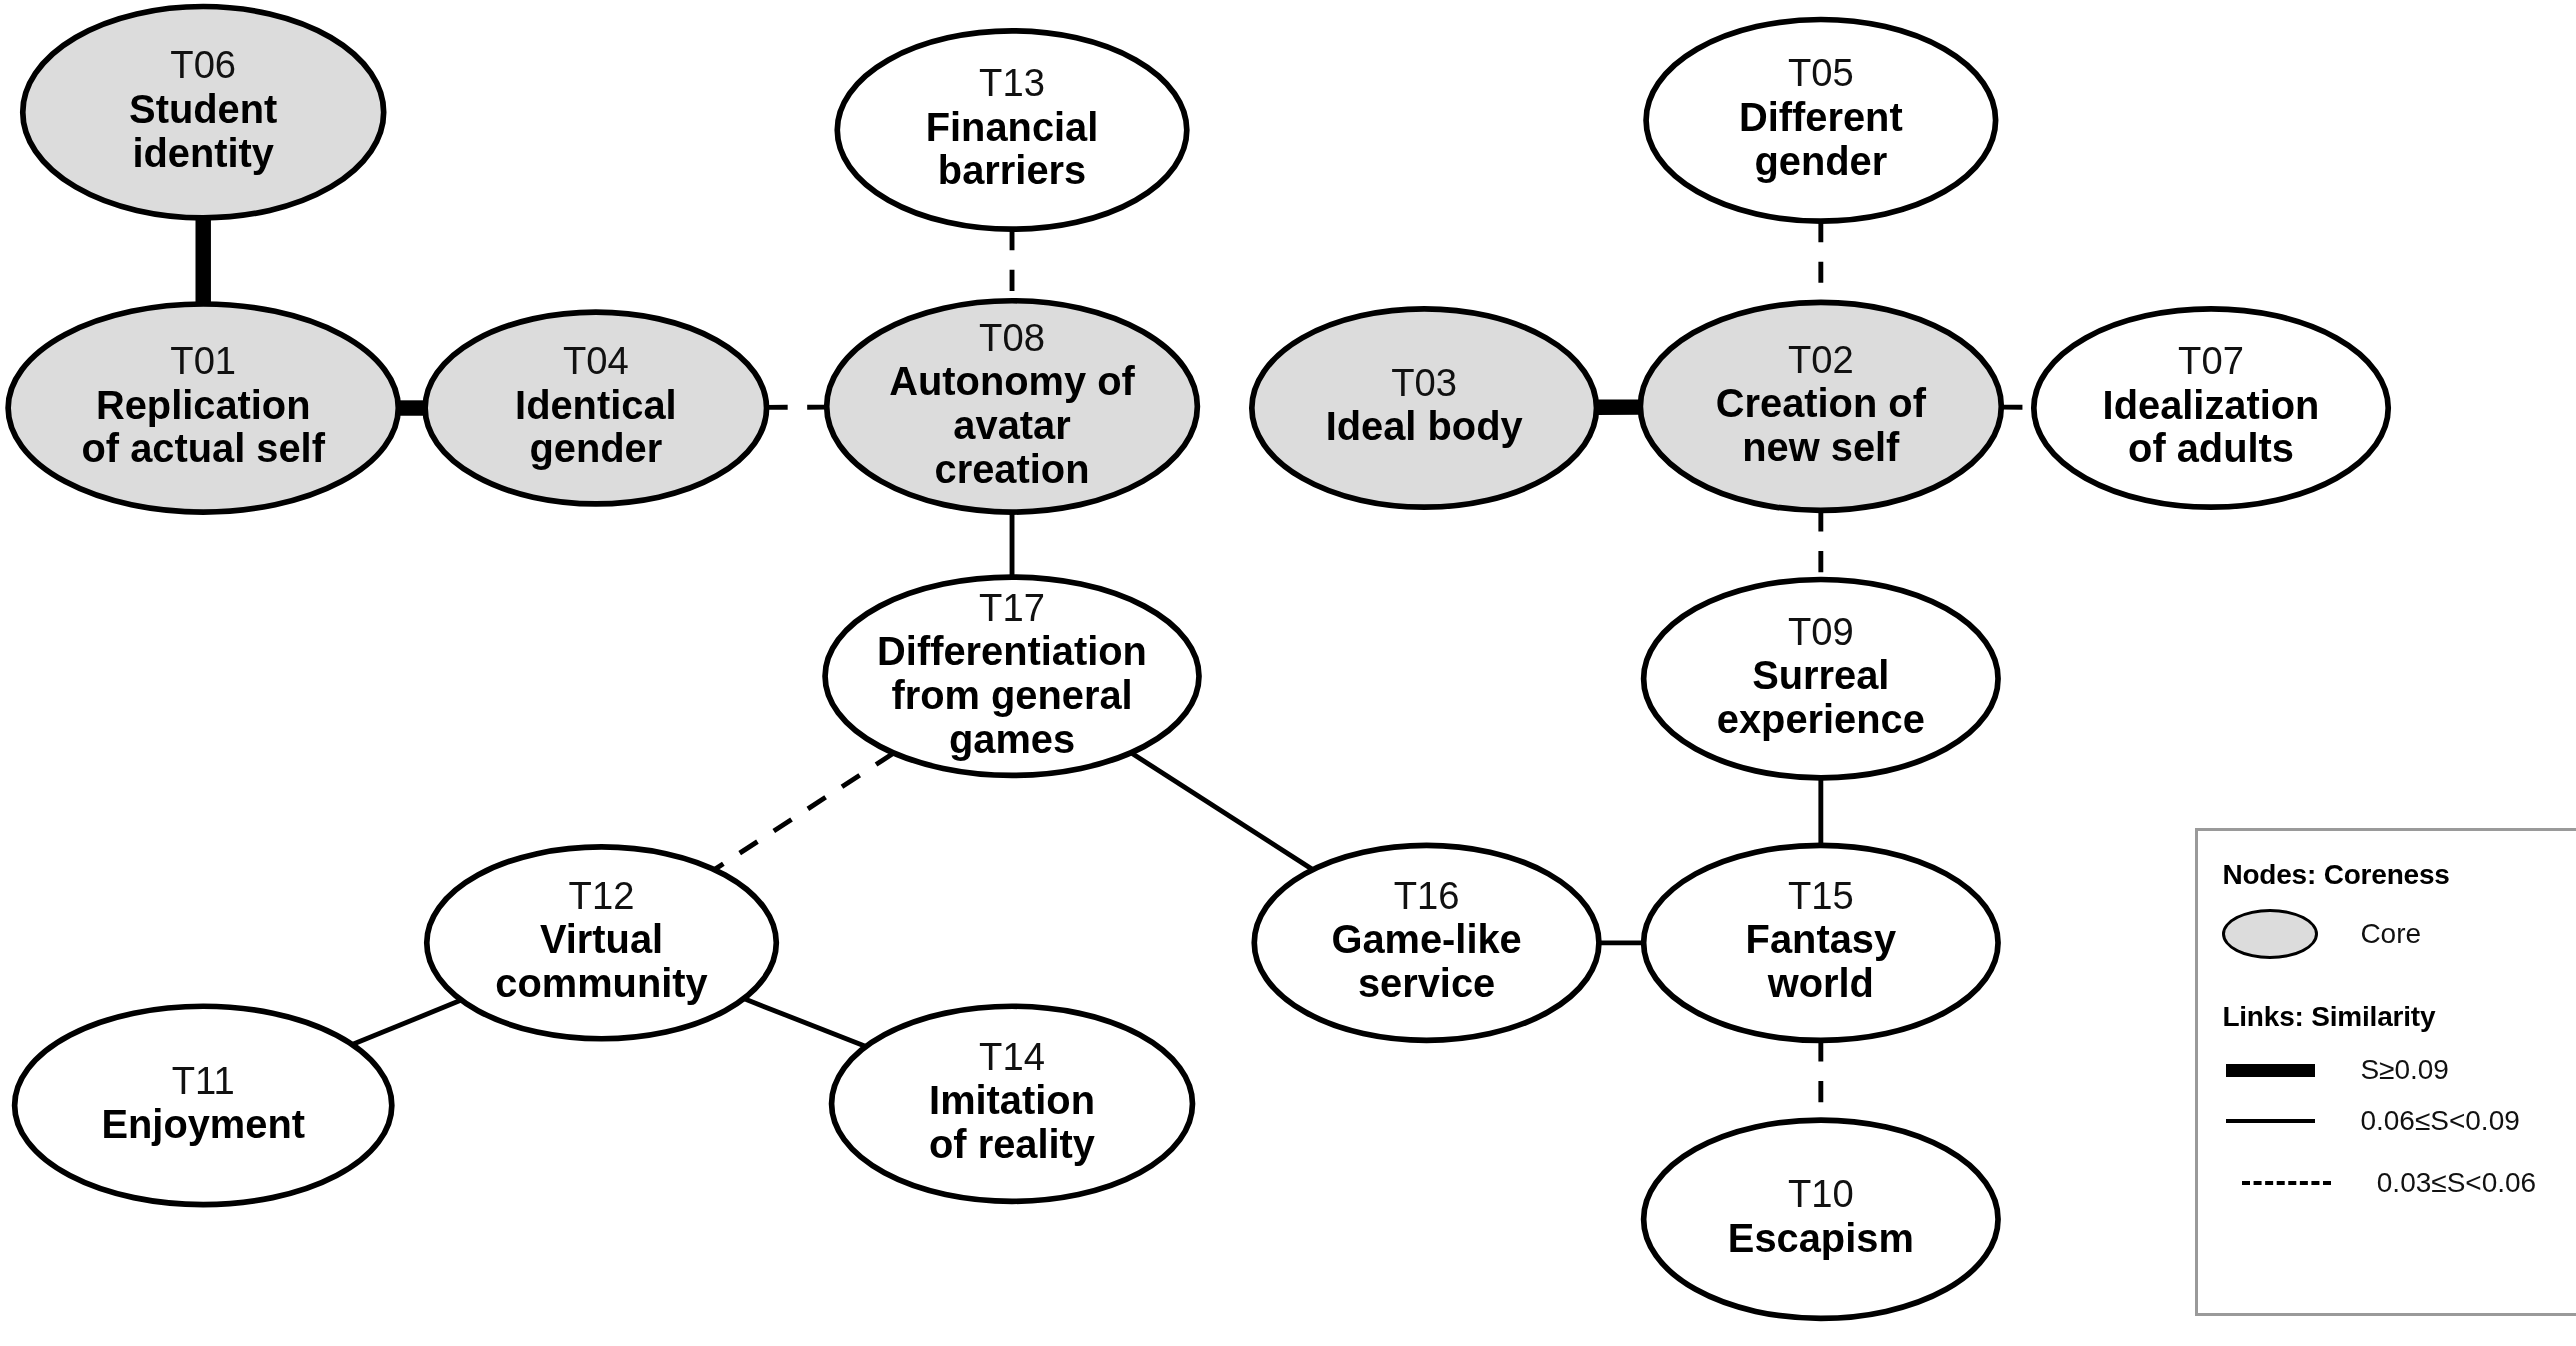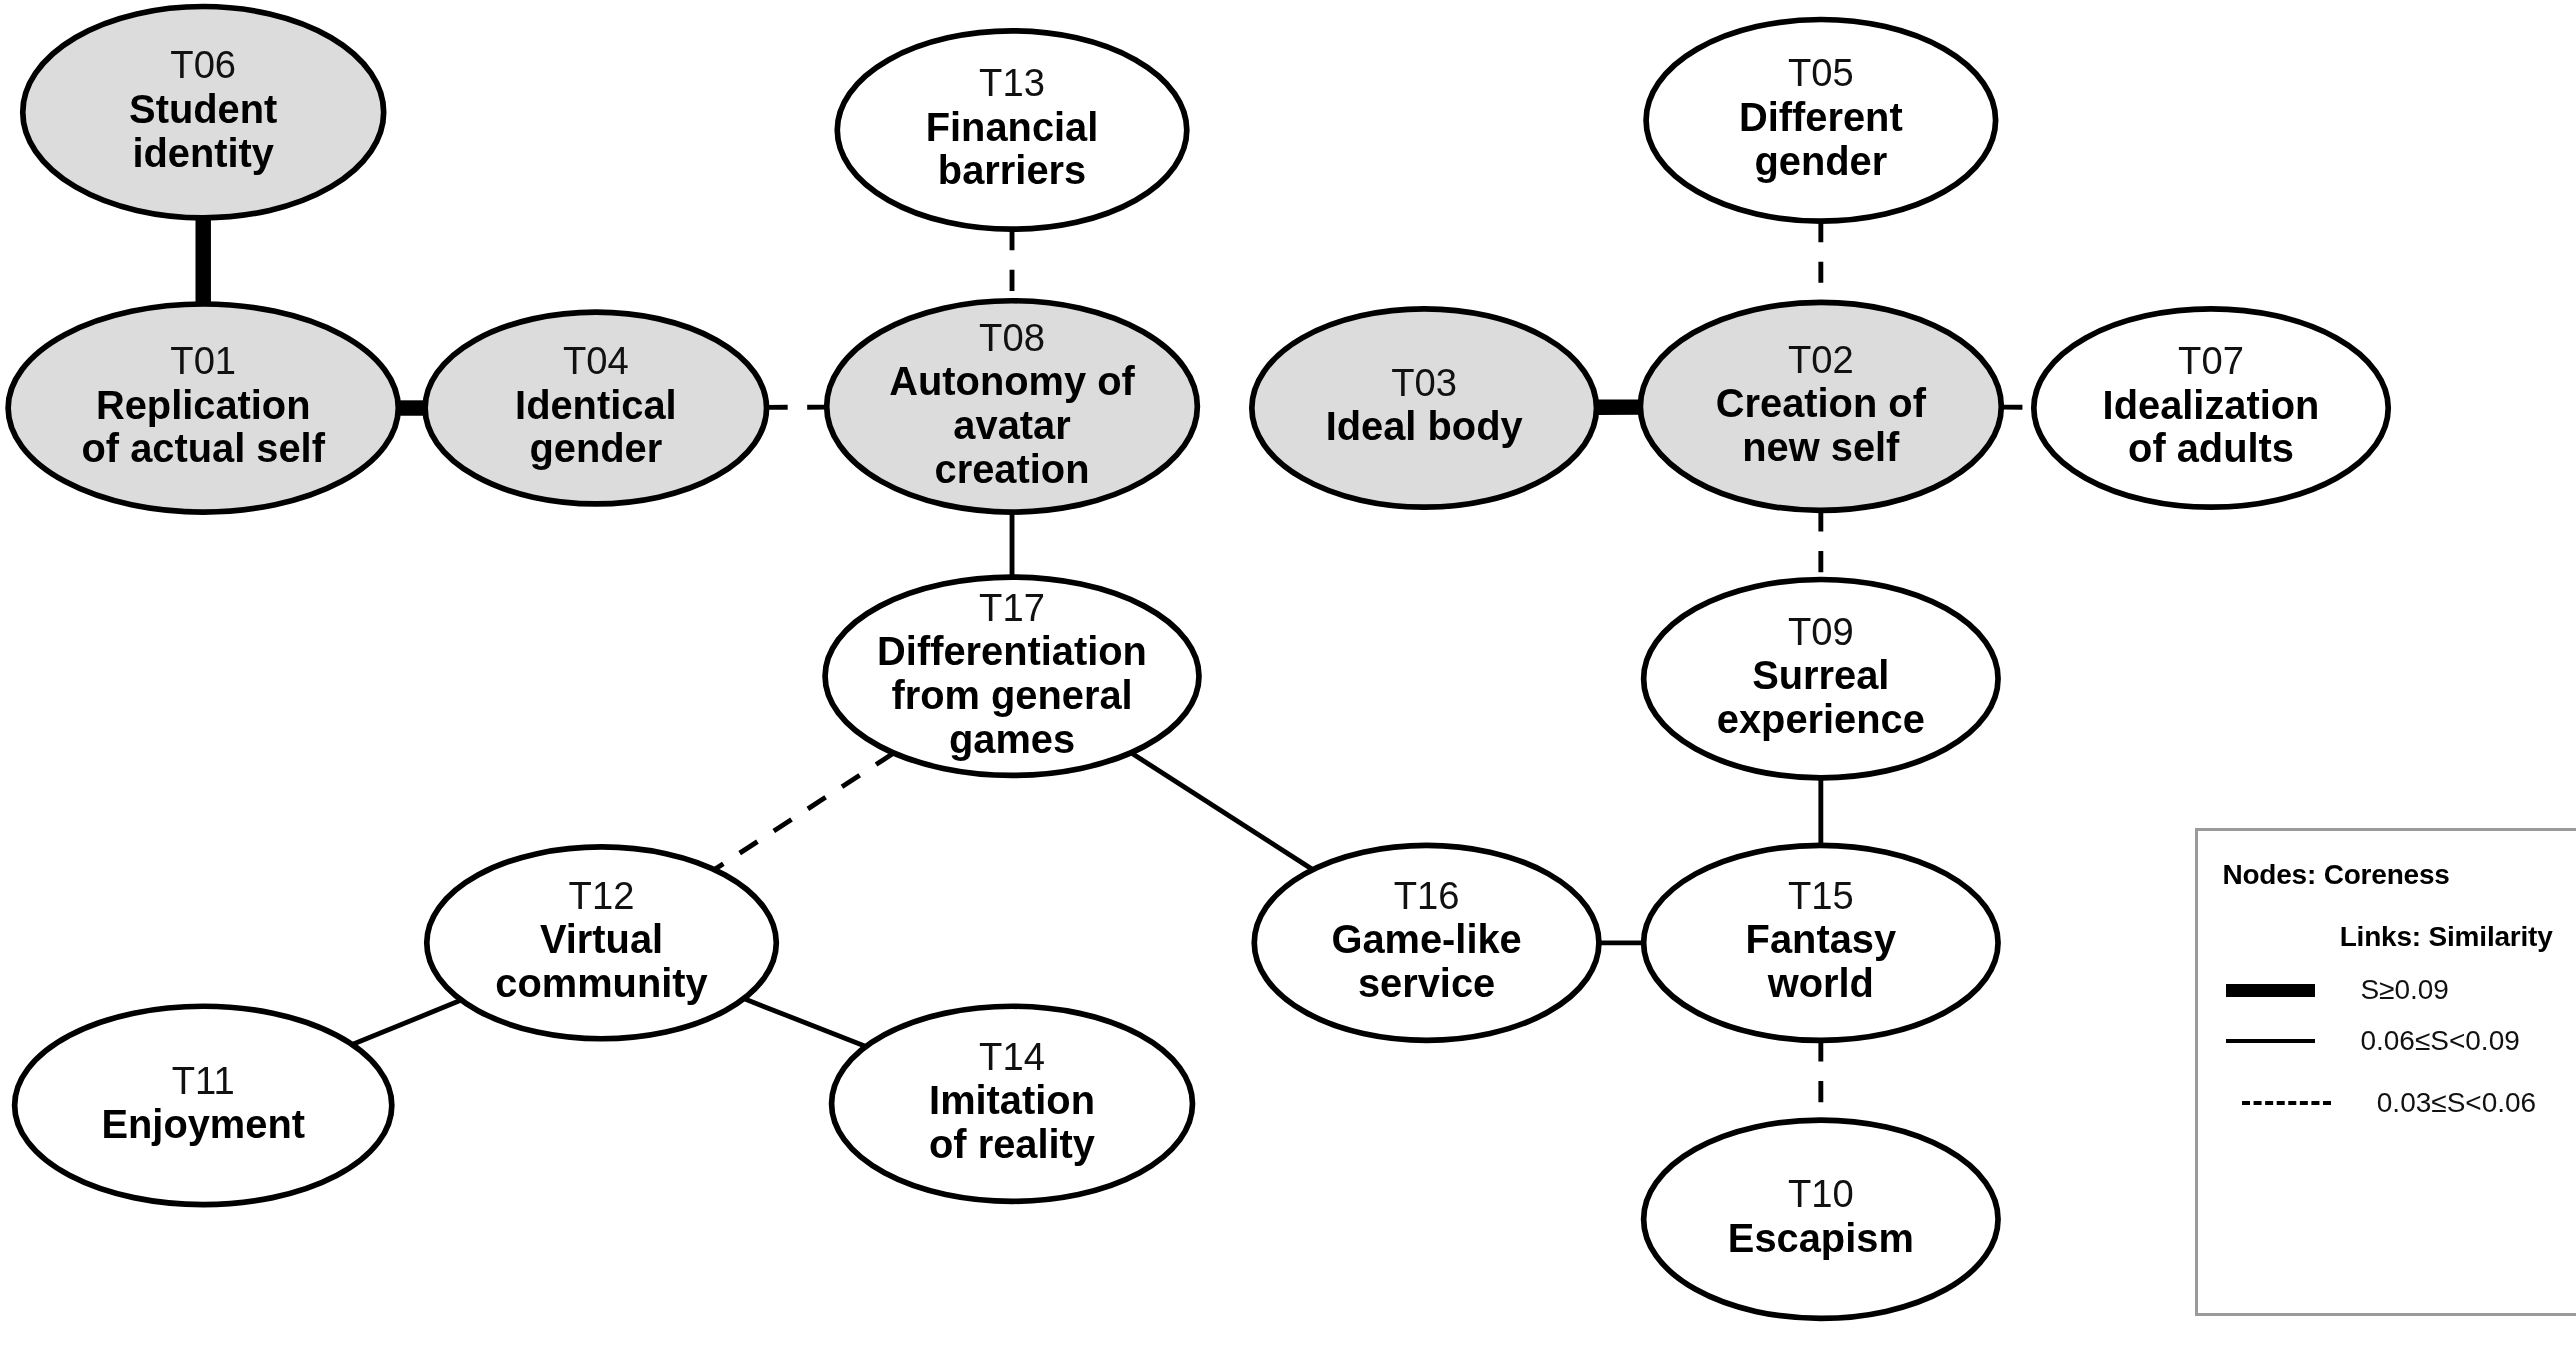--- a/index.html
+++ b/index.html
@@ -248,23 +248,27 @@
           <ellipse cx="2240" cy="1500" rx="218" ry="122" class="node-ellipse node-periphery"></ellipse>
           <text x="2240" y="1473" class="node-label-id">T10</text>
           <text x="2240" y="1527" class="node-label-name">Escapism</text>
         </g>
       </g>
   </svg>
 
   <div id="legend" style="left: 2195px; top: 828px; width: 385px; height: 488px; padding: 28px 24.4px;">
     <div class="legend-heading">Nodes: Coreness</div>
 
-
-
-    <div class="legend-heading" style="margin-top:30px;text-align:right;">Links: Similarity</div>
+    <div class="legend-row" style="margin-top:18px;">
+      <div class="legend-swatch-core"></div>
+      <div class="legend-text" style="margin-left:42px;">Core</div>
+    </div>
+
+
+    <div class="legend-heading" style="margin-top:42px;">Links: Similarity</div>
 
     <div class="legend-row" style="margin-top:21px;text-align:right;">
       <div class="legend-line-wrap">
         <div class="legend-line-strong"></div>
       </div>
       <div class="legend-text" style="margin-left:42px;">S≥0.09</div>
     </div>
 
     <div class="legend-row" style="margin-top:19px;">
       <div class="legend-line-wrap">

